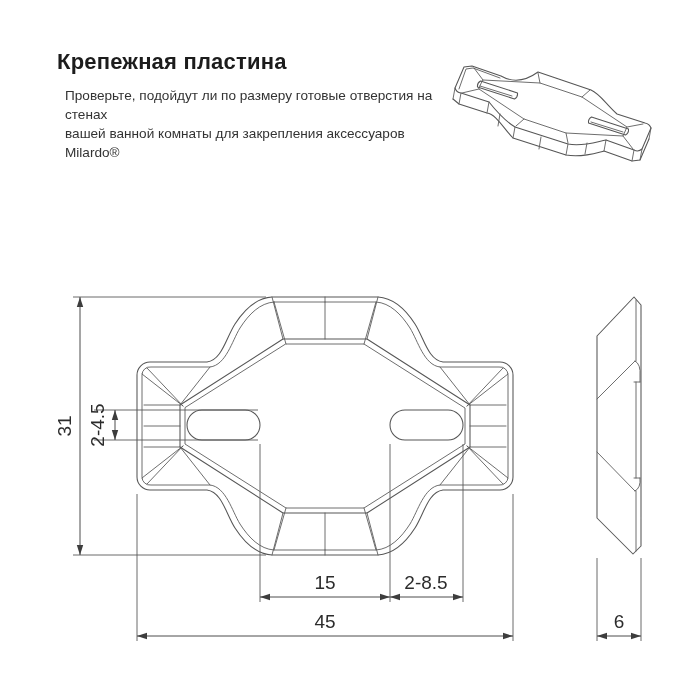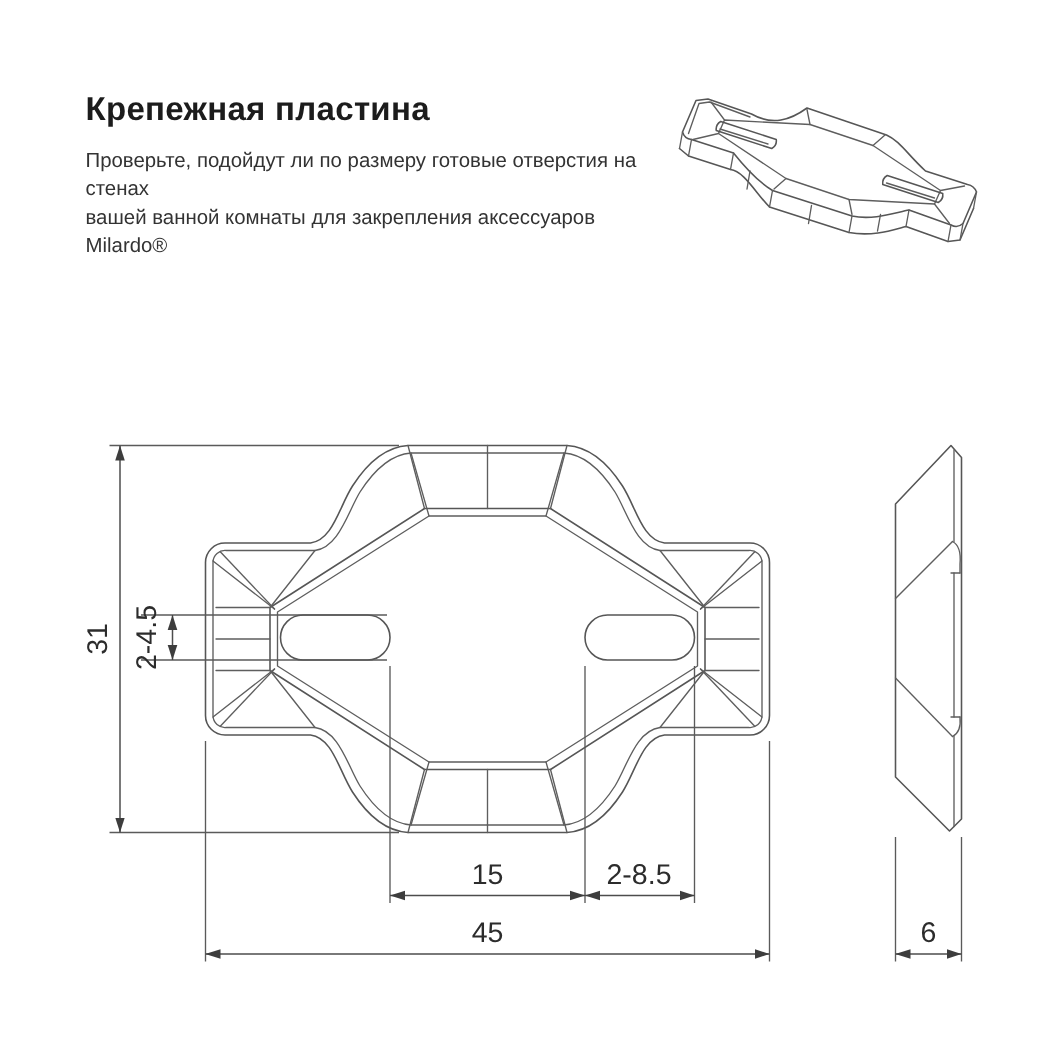--- a/index.html
+++ b/index.html
@@ -1,25 +1,25 @@
 <!DOCTYPE html>
 <html><head>
 <meta charset="utf-8">
 <style>
   html,body{margin:0;padding:0;}
   body{
     width:700px;height:700px;position:relative;background:#ffffff;
     font-family:"Liberation Sans","DejaVu Sans",sans-serif;overflow:hidden;
   }
-  .header{position:absolute;left:57px;top:60px;width:390px;}
+  .header{position:absolute;left:57px;top:49px;width:390px;}
   .title{
     font-size:22px;font-weight:bold;color:#1c1c1c;margin:0 0 11px 0;
     letter-spacing:.2px;
   }
-  .desc{font-size:13.6px;line-height:19px;color:#333333;margin:0;}
+  .desc{font-size:13.6px;line-height:19px;color:#333333;margin:8px;}
   .drawing-svg{position:absolute;left:0;top:0;}
   .geo{fill:none;stroke:#565656;stroke-width:1.05;stroke-linejoin:round;stroke-linecap:round;}
   .geo-thin{fill:none;stroke:#5e5e5e;stroke-width:0.9;stroke-linejoin:round;stroke-linecap:round;}
   .dim{fill:none;stroke:#4d4d4d;stroke-width:1;}
   .ext{fill:none;stroke:#5a5a5a;stroke-width:0.9;}
   .dimtext{fill:#2c2c2c;font-size:19px;font-family:"Liberation Sans","DejaVu Sans",sans-serif;}
 </style>
 </head>
 <body>
 

